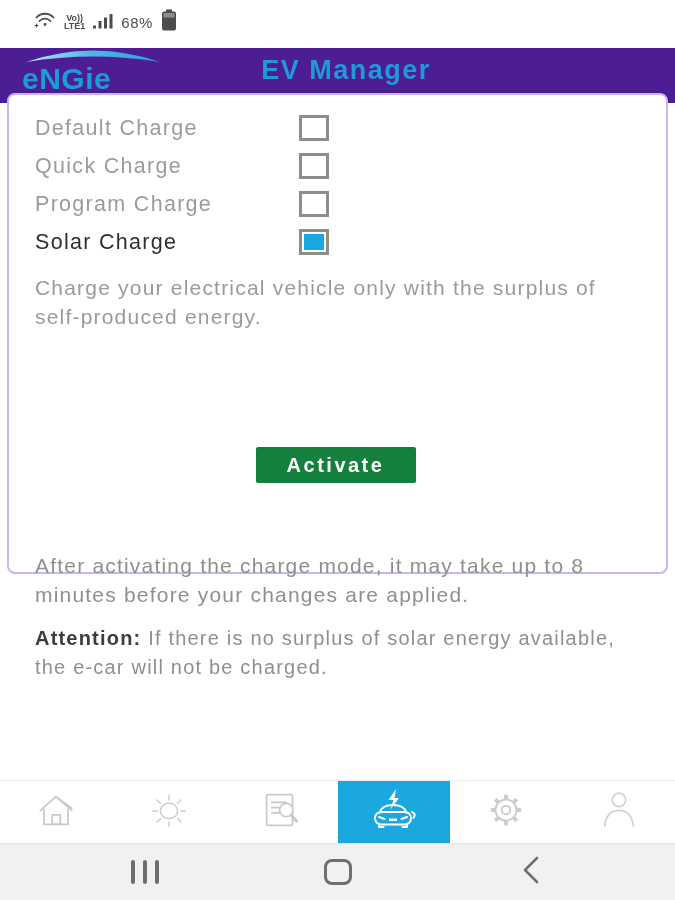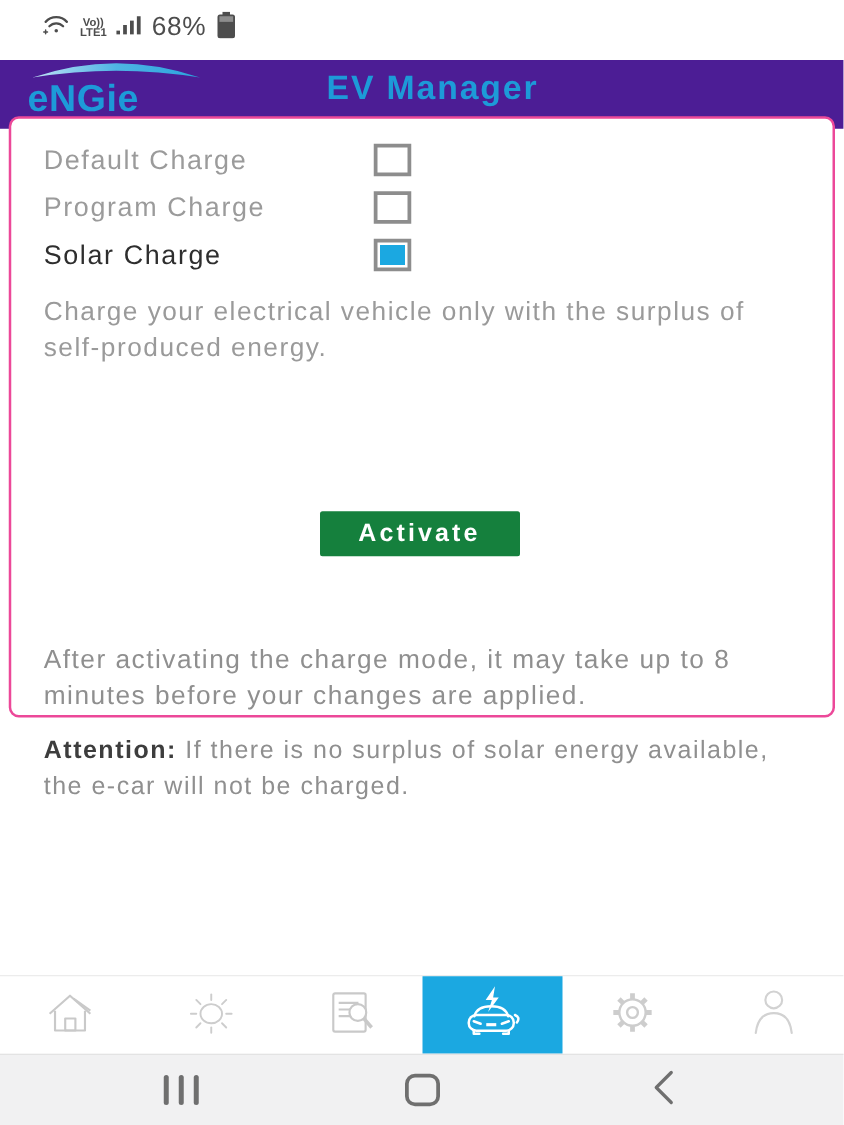--- a/index.html
+++ b/index.html
@@ -14,38 +14,38 @@
   .status-bar {
     position:absolute; top:0; left:0; right:0; height:38px;
     display:flex; justify-content:space-between; align-items:center;
     padding:6px 26px 0 34px; color:#4d4d4d;
   }
   .sb-left { display:flex; align-items:center; gap:14px; }
   .sb-time { font-size:22px; letter-spacing:1px; color:#4d4d4d; }
   .sb-right { display:flex; align-items:center; gap:8px; }
   .volte { display:flex; flex-direction:column; align-items:center;
            font-size:9px; line-height:8.5px; color:#4d4d4d; font-weight:bold;text-align:right; }
-  .sb-pct { font-size:21px; color:#4d4d4d; letter-spacing:0.5px; }
+  .sb-pct { font-size:15px; color:#4d4d4d; letter-spacing:0.5px; }
 
   
   .header { position:absolute; top:38px; left:0; right:0; height:55px; background:#4c1d95;margin-top:10px; }
   .logo { position:absolute; left:22px; top:-2px; width:145px; }
   .logo-text {
     display:block; margin-top:-6px; font-size:30px; font-weight:bold;
     color:#1d9ad8; letter-spacing:0.5px; font-family:"Liberation Sans", sans-serif;
   }
   .page-title {
     position:absolute; left:0; right:0; top:7px; text-align:center;
     font-size:27px; font-weight:bold; color:#1d9ad8; letter-spacing:1.5px;padding-left:17px;
   }
 
   
   .card {
     position:absolute; left:7px; right:7px; top:93px; height:481px;
-    background:#fff; border:2px solid #ec4899; border-radius:8px;
+    background:#fff; border:2px solid #c4b5fd; border-radius:8px;
     padding:14px 30px 0 26px;
   }
   .opt-row { display:flex; align-items:center; height:38px; }
   .opt-label { width:264px; font-size:21.5px; color:#9b9b9b; letter-spacing:1.3px; }
   .checkbox {
     width:30px; height:26px; border:3px solid #8d8d8d; background:#fff;
     position:relative; cursor:pointer;
   }
   .opt-row.checked .opt-label { color:#2e2e2e; }
   .opt-row.checked .checkbox::after {
@@ -145,20 +145,24 @@
     <div class="page-title">EV Manager</div>
   </div>
 
   <div class="card">
 
     <div class="opt-row">
       <span class="opt-label">Default Charge</span>
       <span class="checkbox"></span>
     </div>
     <div class="opt-row">
+      <span class="opt-label">Quick Charge</span>
+      <span class="checkbox"></span>
+    </div>
+    <div class="opt-row">
       <span class="opt-label">Program Charge</span>
       <span class="checkbox"></span>
     </div>
     <div class="opt-row checked">
       <span class="opt-label">Solar Charge</span>
       <span class="checkbox"></span>
     </div>
 
     <p class="description">Charge your electrical vehicle only with the surplus of self-produced energy.</p>
 

